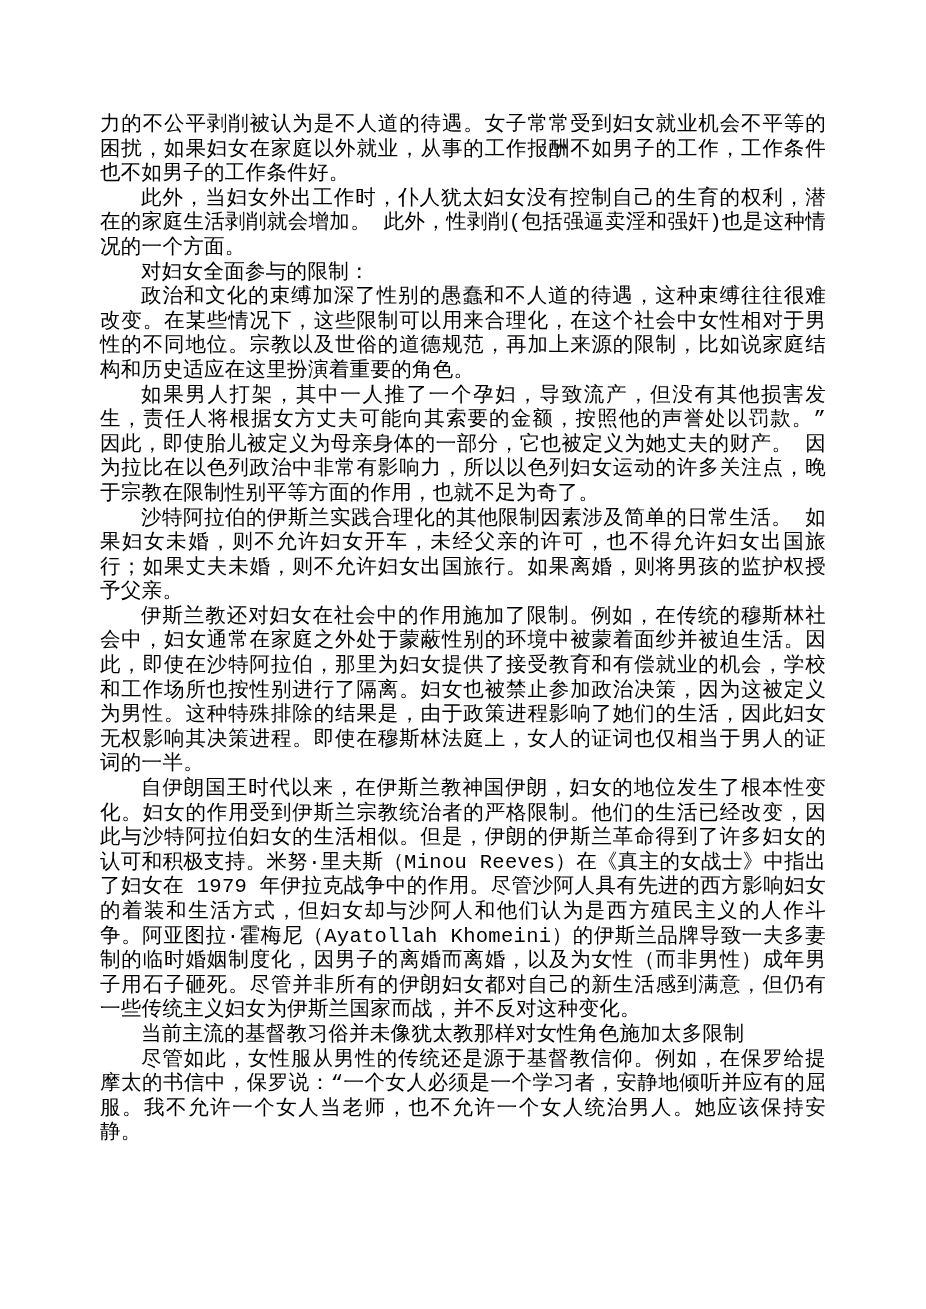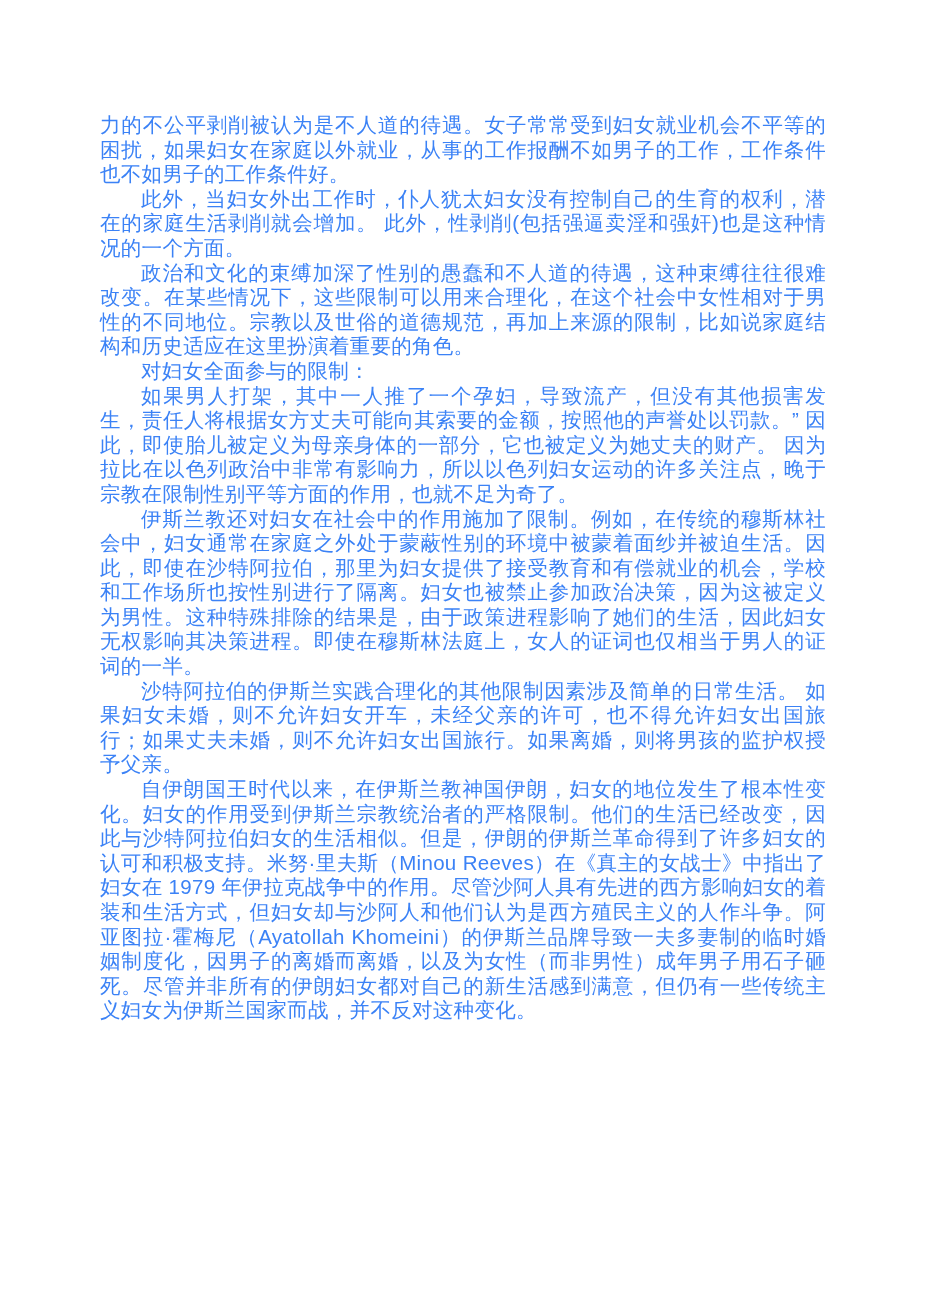--- a/index.html
+++ b/index.html
@@ -11,42 +11,44 @@
     width: 926px;
     height: 1309px;
     position: relative;
     overflow: hidden;
   }
   .page {
     position: absolute;
     top: 113px;
     left: 100px;
     width: 726px;
-    font-family: Liberation Sans, sans-serif;
+    font-family: Liberation Mono, monospace;
     font-size: 20.5px;
     line-height: 24.6px;
-    color: #3b82f6;
+    color: #000000;
     text-align: justify;
     text-justify: inter-ideograph;
     letter-spacing: 0.3px;
   }
   .page p {
     margin: 0;
     padding: 0;
     text-indent: 2em;
   }
   .page p.no-indent {
     text-indent: 0;
   }
 </style>
 </head>
 <body>
 
 <div class="page">
   <p class="no-indent">力的不公平剥削被认为是不人道的待遇。女子常常受到妇女就业机会不平等的困扰，如果妇女在家庭以外就业，从事的工作报酬不如男子的工作，工作条件也不如男子的工作条件好。</p>
   <p>此外，当妇女外出工作时，仆人犹太妇女没有控制自己的生育的权利，潜在的家庭生活剥削就会增加。 此外，性剥削(包括强逼卖淫和强奸)也是这种情况的一个方面。</p>
+  <p>对妇女全面参与的限制：</p>
   <p>政治和文化的束缚加深了性别的愚蠢和不人道的待遇，这种束缚往往很难改变。在某些情况下，这些限制可以用来合理化，在这个社会中女性相对于男性的不同地位。宗教以及世俗的道德规范，再加上来源的限制，比如说家庭结构和历史适应在这里扮演着重要的角色。</p>
-  <p>对妇女全面参与的限制：</p>
   <p>如果男人打架，其中一人推了一个孕妇，导致流产，但没有其他损害发生，责任人将根据女方丈夫可能向其索要的金额，按照他的声誉处以罚款。” 因此，即使胎儿被定义为母亲身体的一部分，它也被定义为她丈夫的财产。 因为拉比在以色列政治中非常有影响力，所以以色列妇女运动的许多关注点，晚于宗教在限制性别平等方面的作用，也就不足为奇了。</p>
+  <p>沙特阿拉伯的伊斯兰实践合理化的其他限制因素涉及简单的日常生活。 如果妇女未婚，则不允许妇女开车，未经父亲的许可，也不得允许妇女出国旅行；如果丈夫未婚，则不允许妇女出国旅行。如果离婚，则将男孩的监护权授予父亲。</p>
   <p>伊斯兰教还对妇女在社会中的作用施加了限制。例如，在传统的穆斯林社会中，妇女通常在家庭之外处于蒙蔽性别的环境中被蒙着面纱并被迫生活。因此，即使在沙特阿拉伯，那里为妇女提供了接受教育和有偿就业的机会，学校和工作场所也按性别进行了隔离。妇女也被禁止参加政治决策，因为这被定义为男性。这种特殊排除的结果是，由于政策进程影响了她们的生活，因此妇女无权影响其决策进程。即使在穆斯林法庭上，女人的证词也仅相当于男人的证词的一半。</p>
-  <p>沙特阿拉伯的伊斯兰实践合理化的其他限制因素涉及简单的日常生活。 如果妇女未婚，则不允许妇女开车，未经父亲的许可，也不得允许妇女出国旅行；如果丈夫未婚，则不允许妇女出国旅行。如果离婚，则将男孩的监护权授予父亲。</p>
   <p>自伊朗国王时代以来，在伊斯兰教神国伊朗，妇女的地位发生了根本性变化。妇女的作用受到伊斯兰宗教统治者的严格限制。他们的生活已经改变，因此与沙特阿拉伯妇女的生活相似。但是，伊朗的伊斯兰革命得到了许多妇女的认可和积极支持。米努·里夫斯（Minou Reeves）在《真主的女战士》中指出了妇女在 1979 年伊拉克战争中的作用。尽管沙阿人具有先进的西方影响妇女的着装和生活方式，但妇女却与沙阿人和他们认为是西方殖民主义的人作斗争。阿亚图拉·霍梅尼（Ayatollah Khomeini）的伊斯兰品牌导致一夫多妻制的临时婚姻制度化，因男子的离婚而离婚，以及为女性（而非男性）成年男子用石子砸死。尽管并非所有的伊朗妇女都对自己的新生活感到满意，但仍有一些传统主义妇女为伊斯兰国家而战，并不反对这种变化。</p>
+  <p>当前主流的基督教习俗并未像犹太教那样对女性角色施加太多限制</p>
+  <p>尽管如此，女性服从男性的传统还是源于基督教信仰。例如，在保罗给提摩太的书信中，保罗说：“一个女人必须是一个学习者，安静地倾听并应有的屈服。我不允许一个女人当老师，也不允许一个女人统治男人。她应该保持安静。</p>
 </div>
 
 </body></html>

